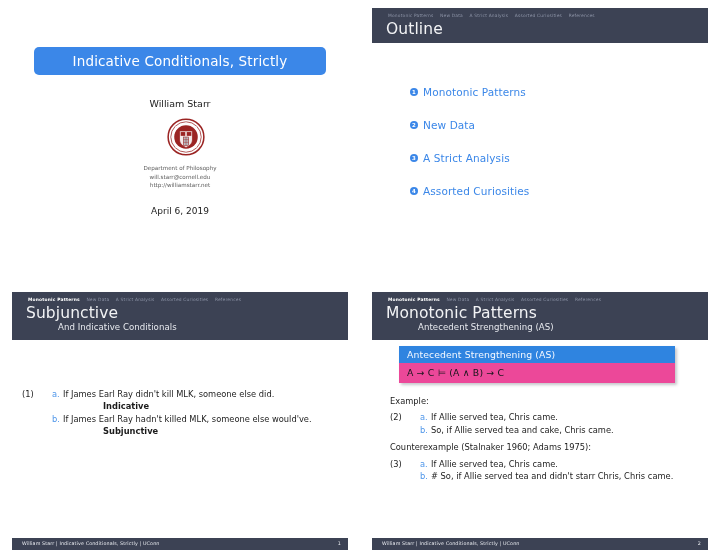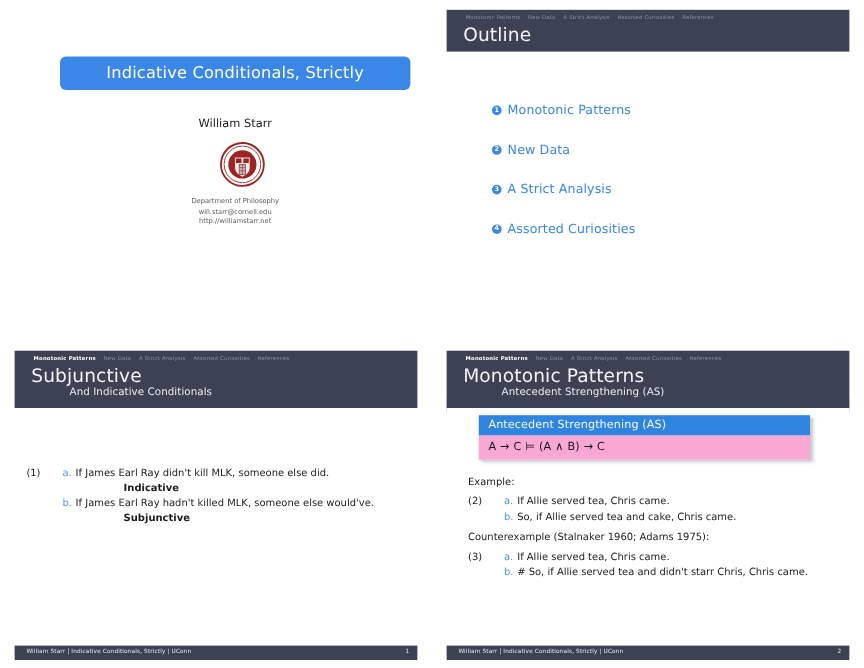--- a/index.html
+++ b/index.html
@@ -16,21 +16,21 @@
     width: 720px;
     height: 557px;
     background: #ffffff;
   }
   .slide {
     position: absolute;
     background: #ffffff;
     overflow: hidden;
   }
   
-  #slide-title   { left: 28px;  top: 8px;   width: 336px; height: 264px; }
+  #slide-title   { left: 12px;  top: 8px;   width: 336px; height: 264px; }
   #slide-outline { left: 372px; top: 8px;   width: 336px; height: 336px; }
   #slide-cond    { left: 12px;  top: 292px; width: 336px; height: 258px; }
   #slide-mono    { left: 372px; top: 292px; width: 336px; height: 258px; }
 
   
   .hdr {
     position: absolute;
     left: 0; top: 0;
     width: 100%;
     background: #3c4254;
@@ -203,21 +203,21 @@
     border-radius: 1px;
   }
   .thmblock .bt {
     background: #2f84e0;
     color: #f4f8ff;
     font-size: 9.3px;
     padding: 3px 8px 3px 8px;
     letter-spacing: 0.1px;
   }
   .thmblock .bb {
-    background: #f9a8d4;
+    background: #ec4899;
     color: #15161a;
     font-size: 9.3px;
     padding: 4px 8px 5px 8px;
     letter-spacing: 0.2px;
   }
 </style>
 </head>
 <body>
 
 <div class="page">
@@ -251,20 +251,21 @@
           <line x1="26" y1="74" x2="22" y2="78"></line>
         </g>
       </svg>
     </div>
 
     <div class="inst">
       <div>Department of Philosophy</div>
       <div>will.starr@cornell.edu</div>
       <div>http://williamstarr.net</div>
     </div>
+    <div class="date">April 6, 2019</div>
   </div>
 
   <div class="slide" id="slide-outline">
     <div class="hdr">
       <div class="nav">
         <span class="item">Monotonic Patterns</span>
         <span class="item">New Data</span>
         <span class="item">A Strict Analysis</span>
         <span class="item">Assorted Curiosities</span>
         <span class="item">References</span>

